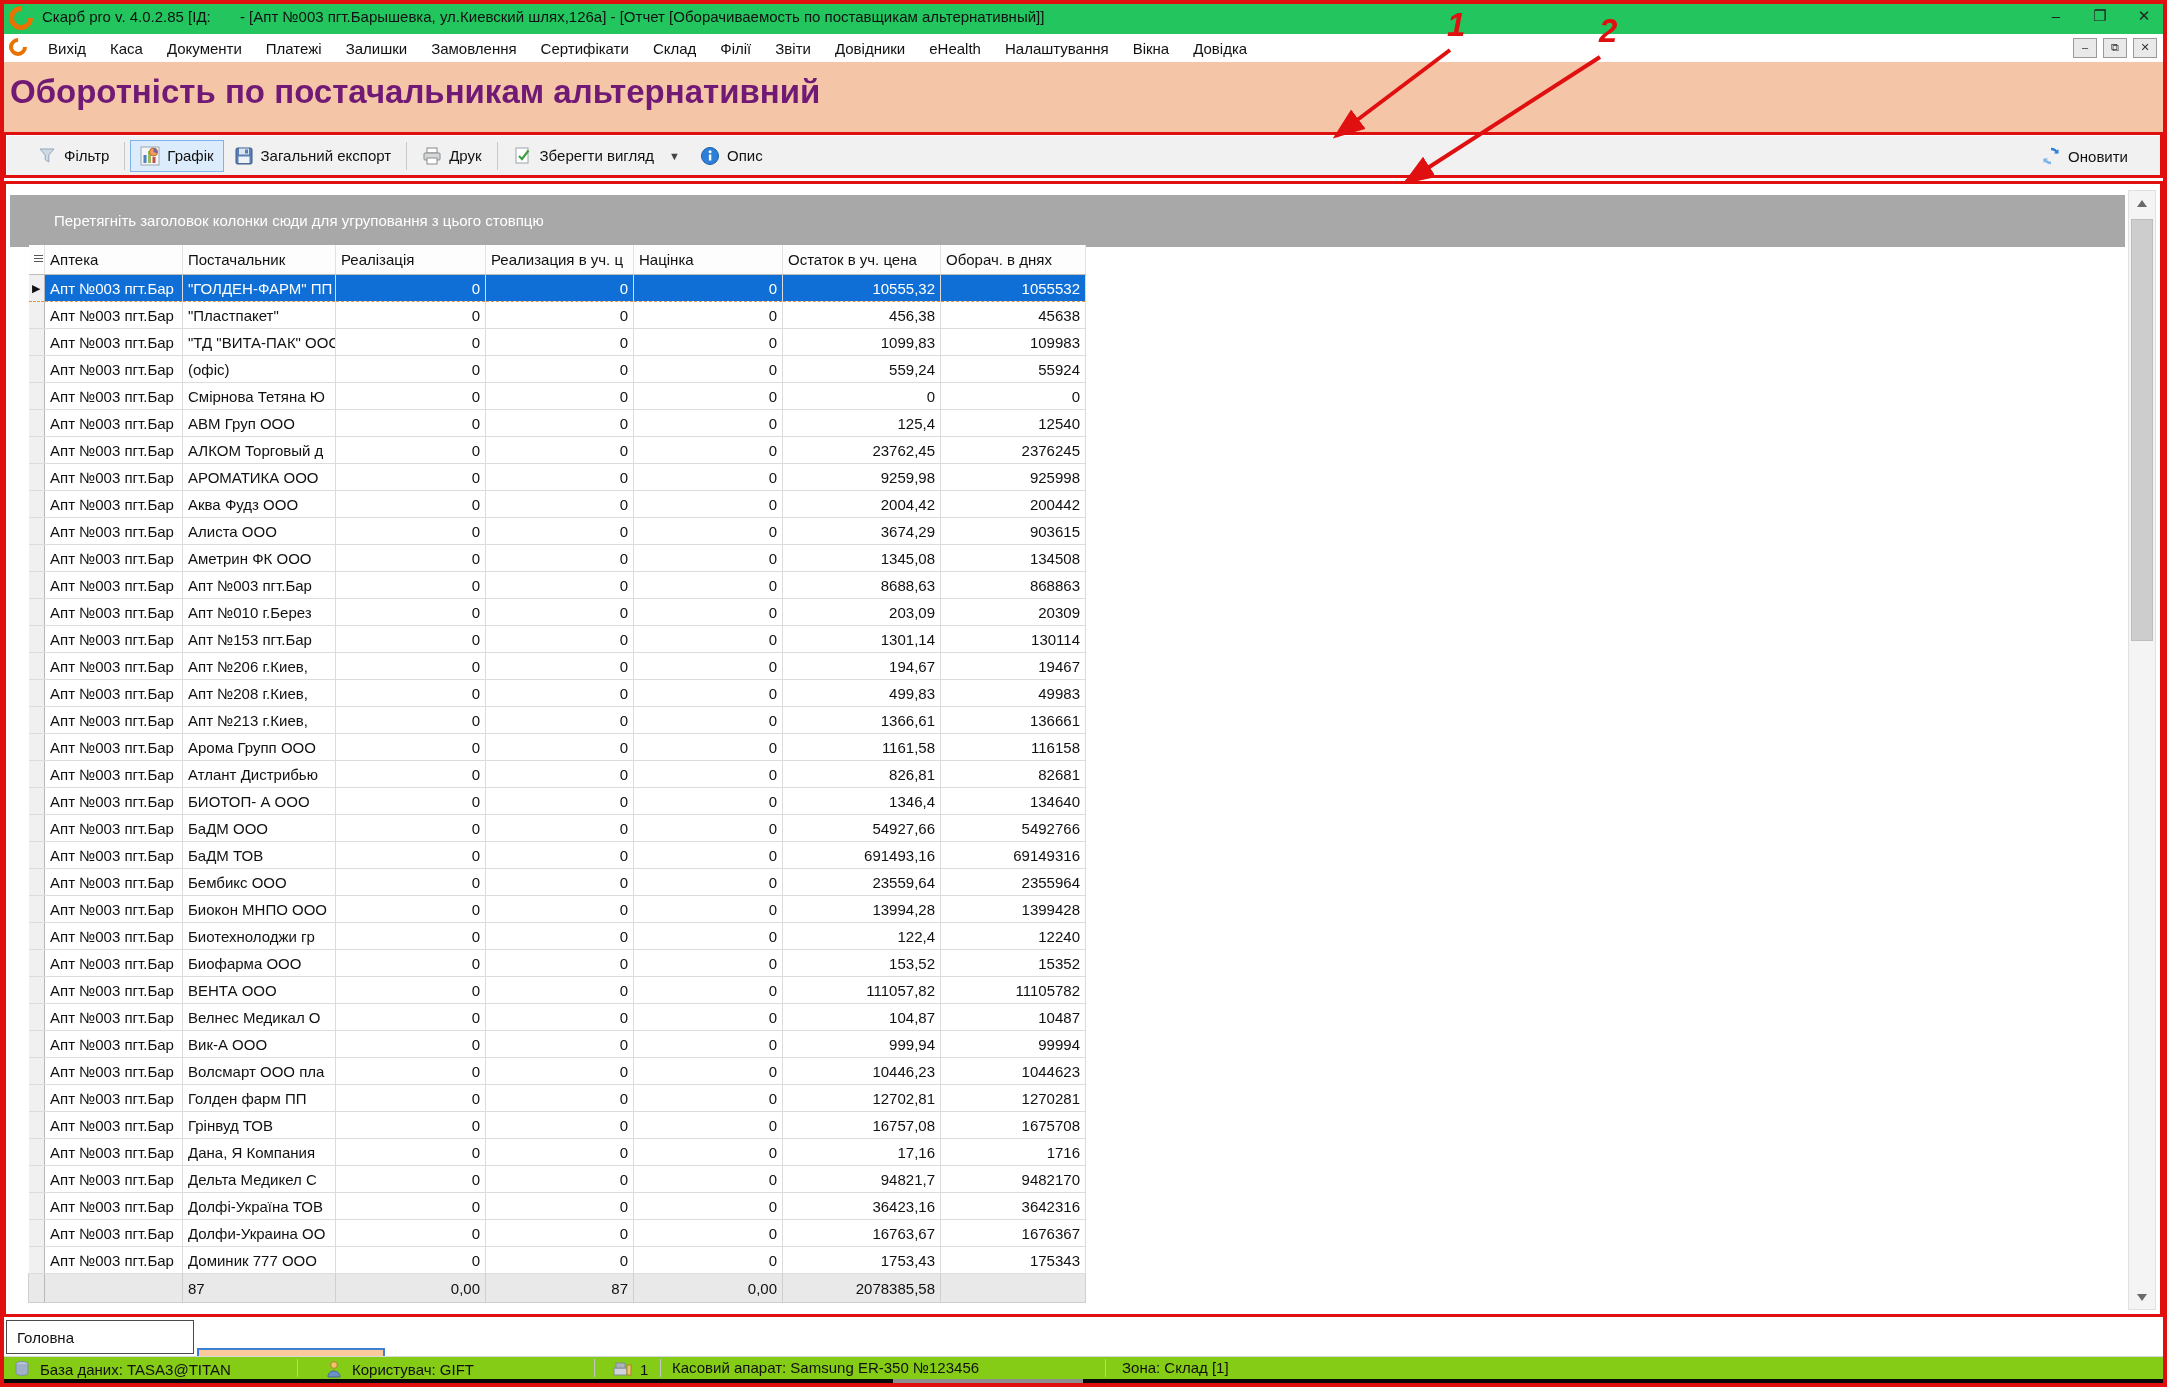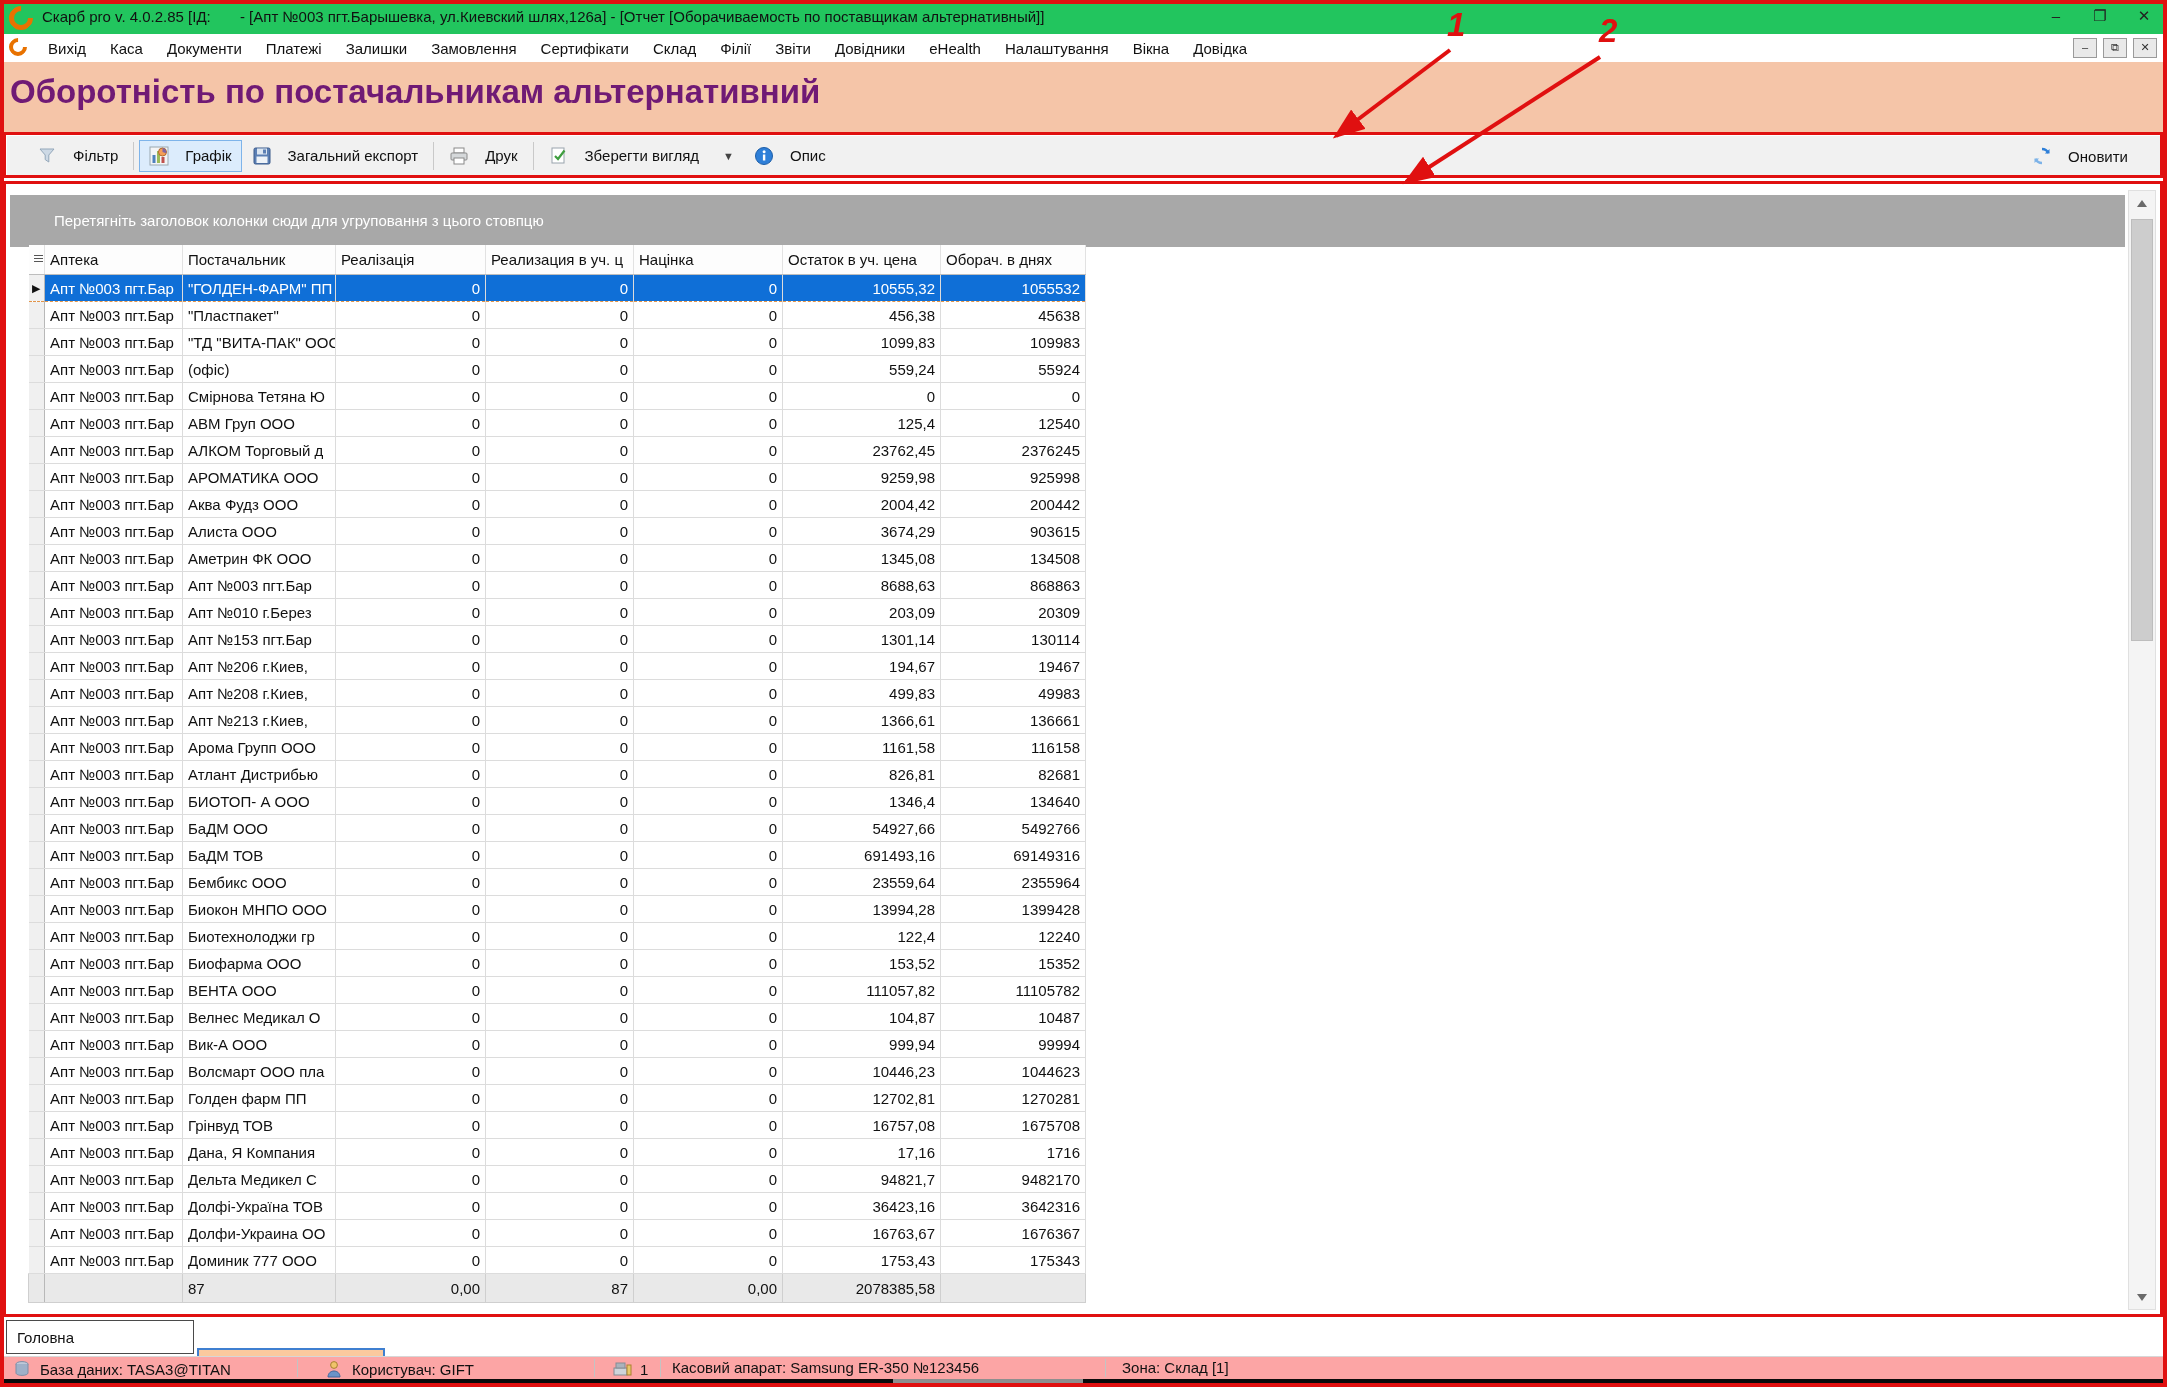--- a/index.html
+++ b/index.html
@@ -19,21 +19,21 @@
   .menubar{position:absolute;left:0;top:34px;right:0;height:28px;background:#fff;display:flex;align-items:center;padding-left:36px;}
   .menu-item{padding:0 12px;font-size:15px;white-space:nowrap;}
   .child-btns{position:absolute;right:10px;top:4px;display:flex;gap:6px;}
   .child-btn{width:22px;height:18px;border:1px solid #9a9a9a;background:#e9e9e9;text-align:center;line-height:16px;font-size:11px;color:#333;}
   
   .banner{position:absolute;left:0;top:62px;right:0;height:70px;background:#f5c5a8;}
   .banner-title{position:absolute;left:10px;top:11px;font-size:33px;font-weight:bold;color:#701a75;white-space:nowrap;}
   .banner-context{position:absolute;right:14px;top:38px;font-size:15.5px;font-weight:bold;color:#1a1a1a;white-space:nowrap;}
   
   .toolbar{position:absolute;left:7px;top:136px;right:7px;height:39px;background:#f1f1f1;display:flex;align-items:center;padding-left:20px;}
-  .tb-btn{display:flex;align-items:center;gap:16px;height:30px;padding:0 9px;font-size:15px;border:1px solid transparent;white-space:nowrap;}
+  .tb-btn{display:flex;align-items:center;gap:7px;height:30px;padding:0 9px;font-size:15px;border:1px solid transparent;white-space:nowrap;}
   .tb-btn.active{background:#dcecfc;border:1px solid #7eb4ea;}
   .tb-sep{width:1px;height:28px;background:#c9c9c9;margin:0 5px;}
   .caret{font-size:11px;color:#444;margin-left:8px;}
   .tb-refresh{position:absolute;right:22px;top:4px;}
   .icon{display:inline-flex;width:20px;height:20px;align-items:center;justify-content:center;}
   
   .red-frame{position:absolute;inset:0;border:4px solid #e01010;pointer-events:none;z-index:50;}
   .red-box1{position:absolute;left:3px;top:132px;width:2160px;height:46px;border:3px solid #e01010;box-sizing:border-box;pointer-events:none;z-index:50;}
   .red-box2{position:absolute;left:3px;top:181px;width:2160px;height:1136px;border:3px solid #e01010;box-sizing:border-box;pointer-events:none;z-index:50;}
   .ann-label{position:absolute;font-size:33px;font-weight:bold;color:#e01010;z-index:60;font-style:italic;}
@@ -65,21 +65,21 @@
   .vs-arrow{position:absolute;left:0;width:100%;height:24px;display:flex;align-items:center;justify-content:center;}
   .vs-arrow.up{top:0;} .vs-arrow.down{bottom:0;}
   .tri-up{width:0;height:0;border-left:5px solid transparent;border-right:5px solid transparent;border-bottom:7px solid #6a6a6a;}
   .tri-down{width:0;height:0;border-left:5px solid transparent;border-right:5px solid transparent;border-top:7px solid #6a6a6a;}
   .vs-thumb{position:absolute;left:2px;right:2px;top:28px;height:420px;background:#cdcdcd;border:1px solid #bdbdbd;}
   
   .tabs-row{position:absolute;left:0;top:1318px;right:0;height:38px;background:#fff;}
   .tab{position:absolute;top:2px;height:34px;line-height:34px;padding-left:10px;font-size:15px;box-sizing:border-box;background:#fff;border:1px solid #4a4a4a;}
   .tab.active{background:#fbc99e;border:2px solid #3f7fd0;margin-top:28px;}
   
-  .statusbar{position:absolute;left:0;top:1356px;right:0;height:23px;background:#fca5a5;border-top:1px solid #d7d7d7;font-size:15px;}
+  .statusbar{position:absolute;left:0;top:1356px;right:0;height:23px;background:#84cc16;border-top:1px solid #d7d7d7;font-size:15px;}
   .sb-item{position:absolute;top:2px;display:flex;align-items:center;gap:8px;white-space:nowrap;}
   .sb-sep{position:absolute;top:2px;width:1px;height:18px;background:#c3c3c3;}
   .bottom-strip{position:absolute;left:0;bottom:0;right:0;height:8px;background:#0a0a0a;}
   .strip-gray{position:absolute;left:893px;bottom:0;width:190px;height:8px;background:#8e8e8e;}
 </style>
 </head>
 <body>
 
 <div class="titlebar">
   <span class="app-logo"></span>

